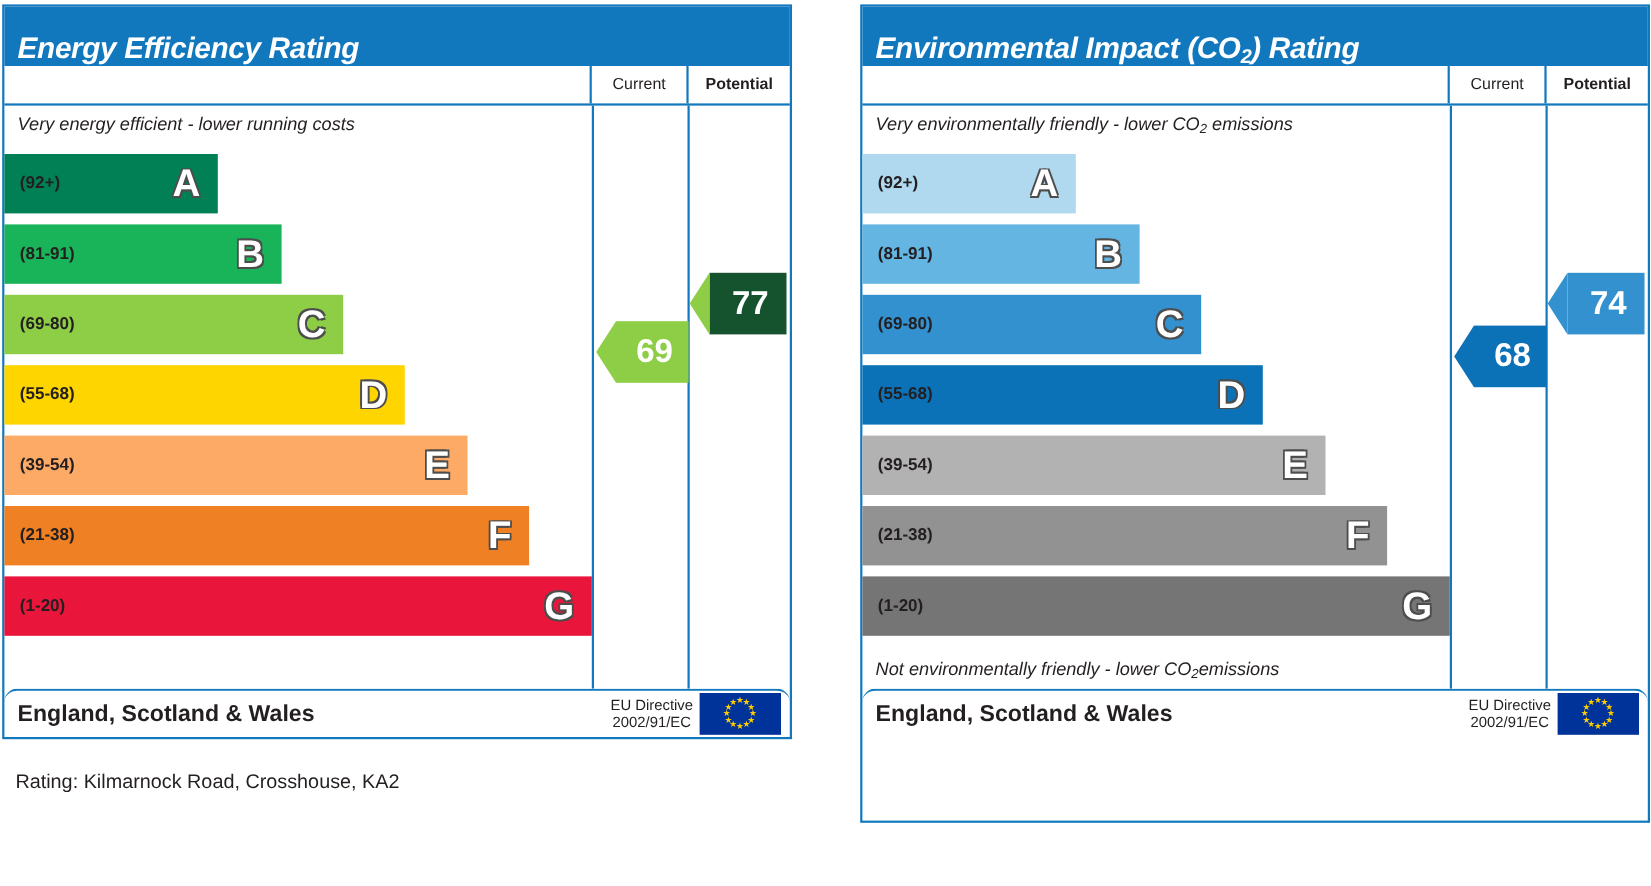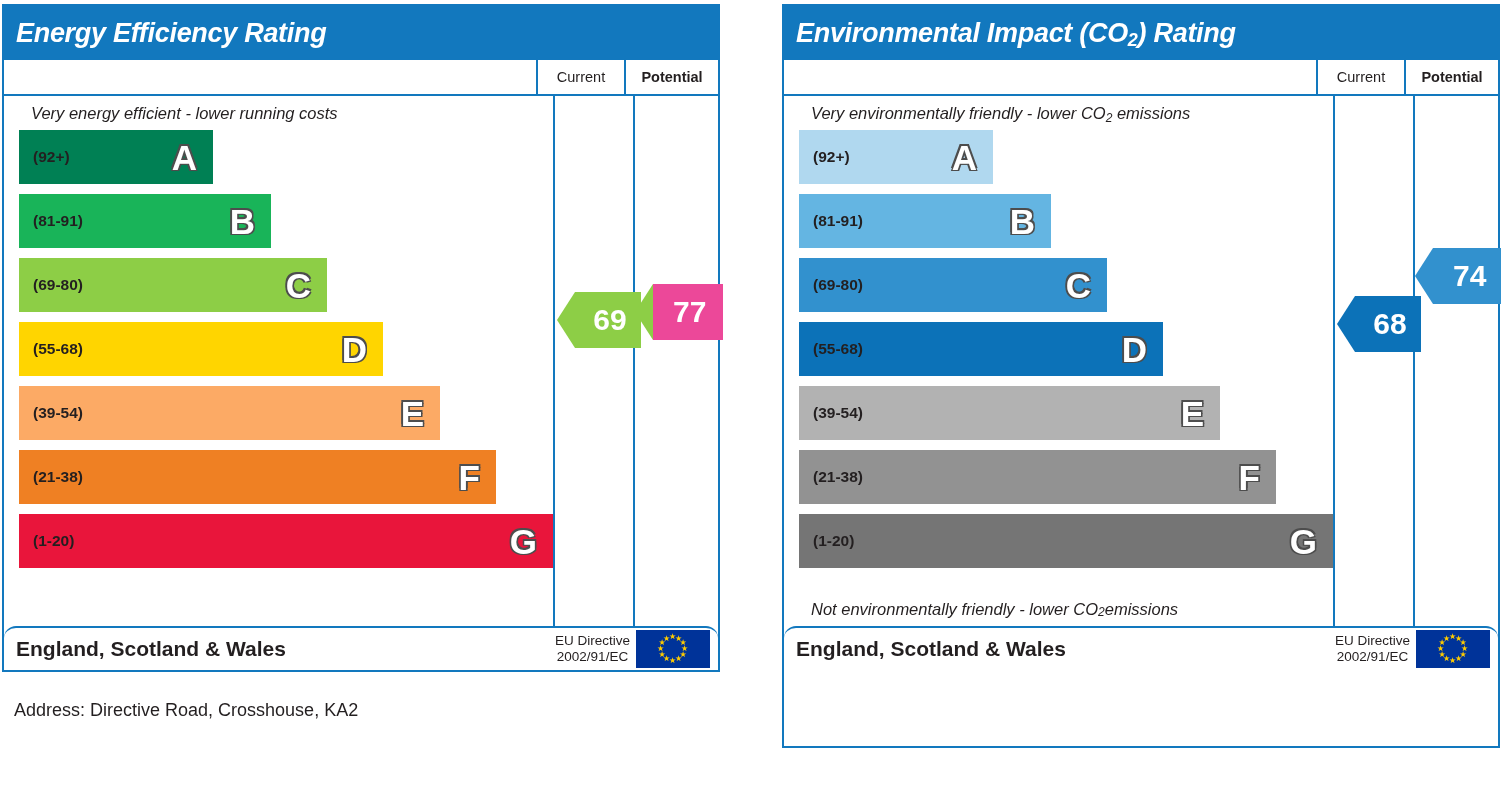--- a/index.html
+++ b/index.html
@@ -2,41 +2,41 @@
 <html><head>
 <meta charset="utf-8">
 <style>
   html,body{margin:0;padding:0;background:#ffffff;}
   body{width:1501px;height:805px;font-family:"Liberation Sans",sans-serif;position:relative;overflow:hidden;}
 
   .epc{position:absolute;top:4px;border:2px solid #1278be;box-sizing:border-box;}
   #epc-energy{left:2px;width:718px;height:668px;}
   #epc-co2{left:782px;width:718px;height:744px;}
 
-  .hdr{height:54px;display:flex;align-items:center;box-sizing:border-box;padding-left:12px;}
+  .hdr{height:54px;display:flex;align-items:flex-end;box-sizing:border-box;padding-left:12px;}
   #epc-energy .hdr{background:#1278be;}
   #epc-co2 .hdr{background:#1278be;}
   .hdr-title{color:#ffffff;font-size:27px;font-weight:bold;font-style:italic;letter-spacing:-0.3px;}
   .hdr-title sub{font-size:18px;vertical-align:baseline;position:relative;top:4px;}
 
   .colhdr{display:flex;height:36px;border-bottom:2px solid #1278be;box-sizing:border-box;}
   .colhdr .spacer{flex:1;border-right:2px solid #1278be;box-sizing:border-box;}
   .colhdr .cc{width:88px;display:flex;align-items:center;justify-content:center;border-right:2px solid #1278be;box-sizing:border-box;font-size:14.5px;font-weight:normal;color:#231f20;}
   .colhdr .cp{width:92px;display:flex;align-items:center;justify-content:center;box-sizing:border-box;font-size:14.5px;font-weight:bold;color:#231f20;}
 
-  .body{display:flex;height:530px;padding-left:15px;}
+  .body{display:flex;height:530px;}
   .bars{flex:1;border-right:2px solid #1278be;box-sizing:border-box;display:flex;flex-direction:column;}
   .cur{width:88px;border-right:2px solid #1278be;box-sizing:border-box;position:relative;}
   .pot{width:92px;box-sizing:border-box;position:relative;}
 
   .capnote{font-size:16.5px;font-style:italic;color:#231f20;padding:8px 0 0 12px;height:34px;box-sizing:border-box;}
   .capnote sub{font-size:12px;vertical-align:baseline;position:relative;top:3px;}
 
   .barrows{flex:1;display:flex;flex-direction:column;justify-content:flex-start;}
-  .barrow{height:64px;display:flex;align-items:flex-start;}
+  .barrow{height:64px;display:flex;align-items:flex-end;}
   .bar{height:54px;display:flex;align-items:center;box-sizing:border-box;position:relative;padding-left:14px;}
   .bar .rng{font-size:15.5px;font-weight:bold;color:#231f20;}
   .bar .ltr{position:absolute;right:16px;top:50%;transform:translateY(-50%);font-size:35px;font-weight:bold;color:#ffffff;line-height:1;
             text-shadow:-1.6px -1.6px 0 #4d4d4d,1.6px -1.6px 0 #4d4d4d,-1.6px 1.6px 0 #4d4d4d,1.6px 1.6px 0 #4d4d4d;}
 
   .footnote{font-size:16.5px;font-style:italic;color:#231f20;padding-left:12px;height:34px;display:flex;align-items:center;border-top:0;}
   .footnote sub{font-size:12px;vertical-align:baseline;position:relative;top:3px;}
 
   .foot{height:44px;border-top:2px solid #1278be;display:flex;align-items:center;box-sizing:border-box;border-radius:12px;}
   .foot-region{flex:1;font-size:21px;font-weight:bold;color:#231f20;padding-left:12px;}
@@ -110,21 +110,21 @@
           </div>
       </div>
     </div>
     <div class="cur">
       <div class="marker" id="e-cur" style="background: rgb(141, 206, 70); width: 66px; left: 20px; top: 196px; align-items: center;">
         <div class="tri" style="border-right: 18px solid rgb(141, 206, 70);"></div>
         <div class="val">69</div>
       </div>
     </div>
     <div class="pot">
-      <div class="marker" id="e-pot" style="background: #ec4899; width: 70px; left: 18px; top: 152px; margin-top: 36px;">
+      <div class="marker" id="e-pot" style="background: #14532d; width: 70px; left: 18px; top: 152px;">
         <div class="tri" style="border-right: 18px solid rgb(141, 206, 70);"></div>
         <div class="val">77</div>
       </div>
     </div>
   </div>
   <div class="foot">
     <div class="foot-region">England, Scotland &amp; Wales</div>
     <div class="foot-dir">
       <div>EU Directive</div>
       <div>2002/91/EC</div>
@@ -237,13 +237,13 @@
         <div class="star" style="left: 33px; top: 27px;">★</div>
         <div class="star" style="left: 27px; top: 25.3923px;">★</div>
         <div class="star" style="left: 22.6077px; top: 21px;">★</div>
         <div class="star" style="left: 21px; top: 15px;">★</div>
         <div class="star" style="left: 22.6077px; top: 9px;">★</div>
         <div class="star" style="left: 27px; top: 4.6077px;">★</div>
       </div>
   </div>
 </div>
 
-<div class="address">Address: Directive Road, Crosshouse, KA2</div>
+<div class="address">Rating: Kilmarnock Road, Crosshouse, KA2</div>
 
 </body></html>

